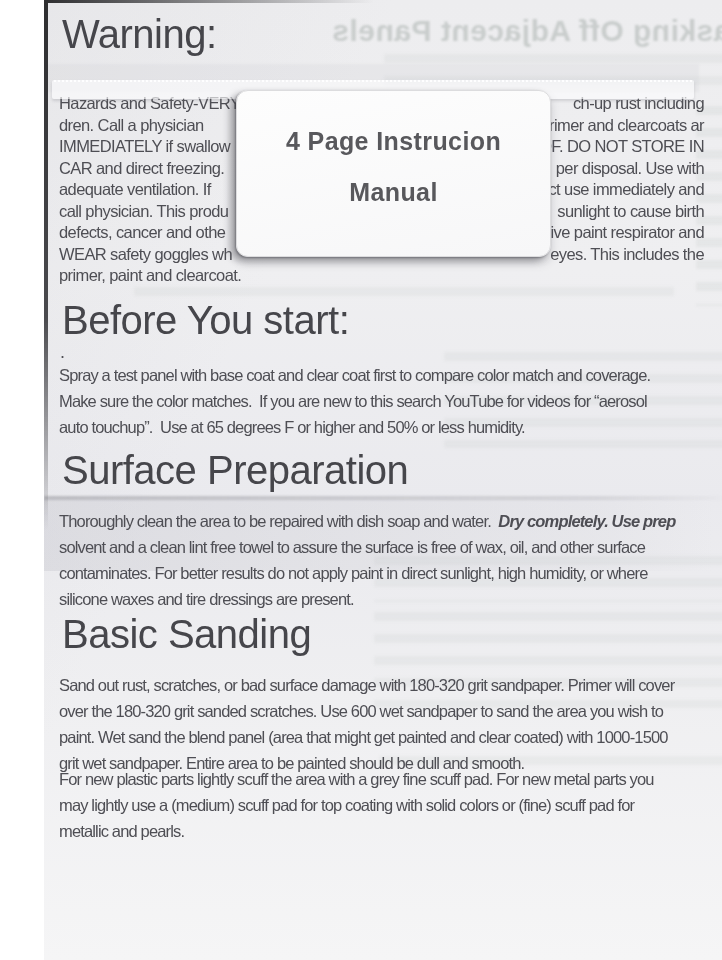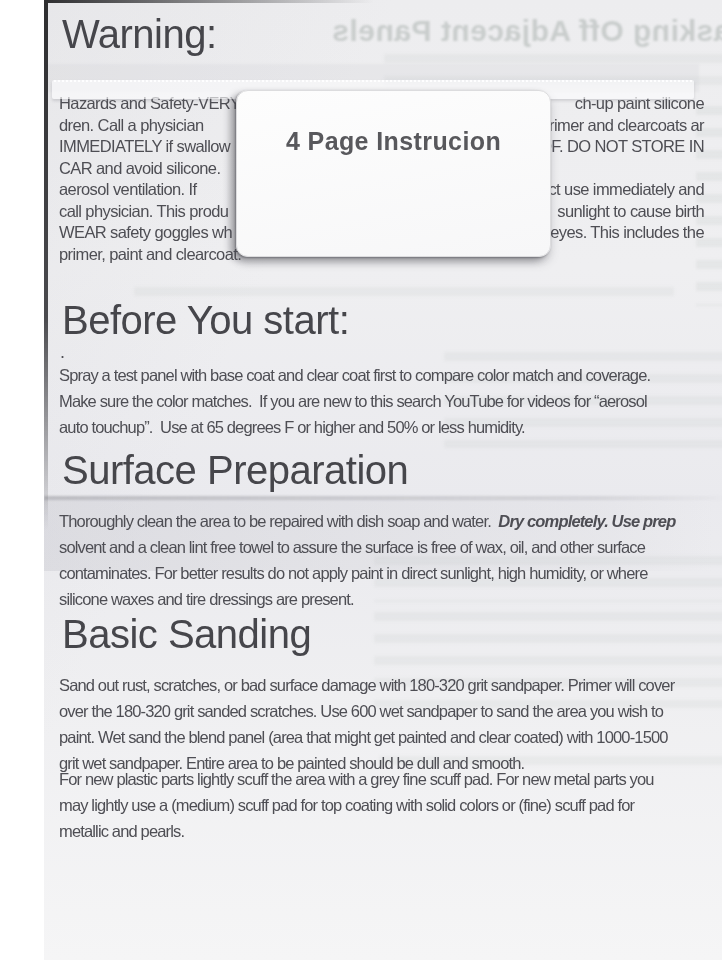--- a/index.html
+++ b/index.html
@@ -83,54 +83,60 @@
 
   <div class="top-band"></div>
   <div class="sheet-edge"></div>
   <div class="sheet-band"></div>
 
   <div class="h1" style="top:12px;">Warning:</div>
 
   <div class="warn">
     <div class="wline">
       <span>Hazards and Safety-VERY</span>
-      <span>ch-up paint silicone</span>
+      <span>ch-up rust including</span>
     </div>
     <div class="wline">
       <span>dren. Call a physician</span>
       <span>primer and clearcoats ar</span>
     </div>
     <div class="wline">
       <span>IMMEDIATELY if swallow</span>
       <span>20F. DO NOT STORE IN</span>
     </div>
     <div class="wline">
-      <span>CAR and avoid silicone.</span>
+      <span>CAR and direct freezing.</span>
+      <span>per disposal. Use with</span>
     </div>
     <div class="wline">
-      <span>aerosol ventilation. If</span>
+      <span>adequate ventilation. If</span>
       <span>uct use immediately and</span>
     </div>
     <div class="wline">
       <span>call physician. This produ</span>
       <span>sunlight to cause birth</span>
+    </div>
+    <div class="wline">
+      <span>defects, cancer and othe</span>
+      <span>ive paint respirator and</span>
     </div>
     <div class="wline">
       <span>WEAR safety goggles wh</span>
       <span>eyes. This includes the</span>
     </div>
     <div class="wline">
       <span>primer, paint and clearcoat.</span>
       <span></span>
     </div>
   </div>
 
   <div class="backing-strip"></div>
   <div class="sticker">
     <div class="sticker-l1">4 Page Instrucion</div>
+    <div class="sticker-l2">Manual</div>
   </div>
 
   <div class="h1" style="top:298px;">Before You start:</div>
   <div class="stray">.</div>
   <div class="para" style="top:362px;">Spray a test panel with base coat and clear coat first to compare color match and coverage.
 Make sure the color matches.  If you are new to this search YouTube for videos for “aerosol
 auto touchup”.  Use at 65 degrees F or higher and 50% or less humidity.</div>
 
   <div class="h1" style="top:448px;">Surface Preparation</div>
   <div class="para" style="top:508px;"><span>Thoroughly clean the area to be repaired with dish soap and water.  </span><span class="italic">Dry completely. Use prep</span><span>

